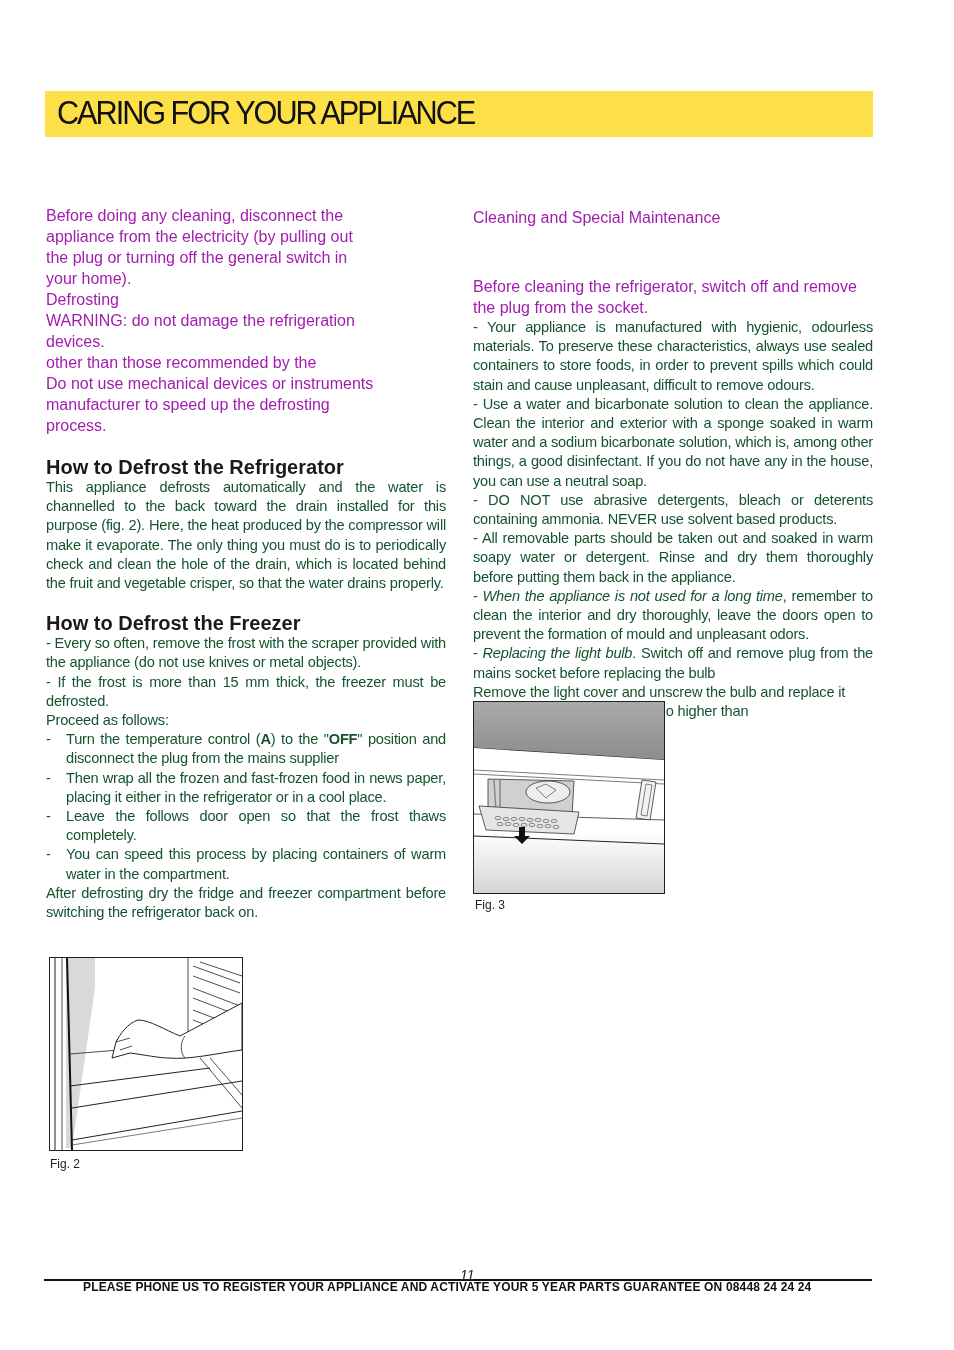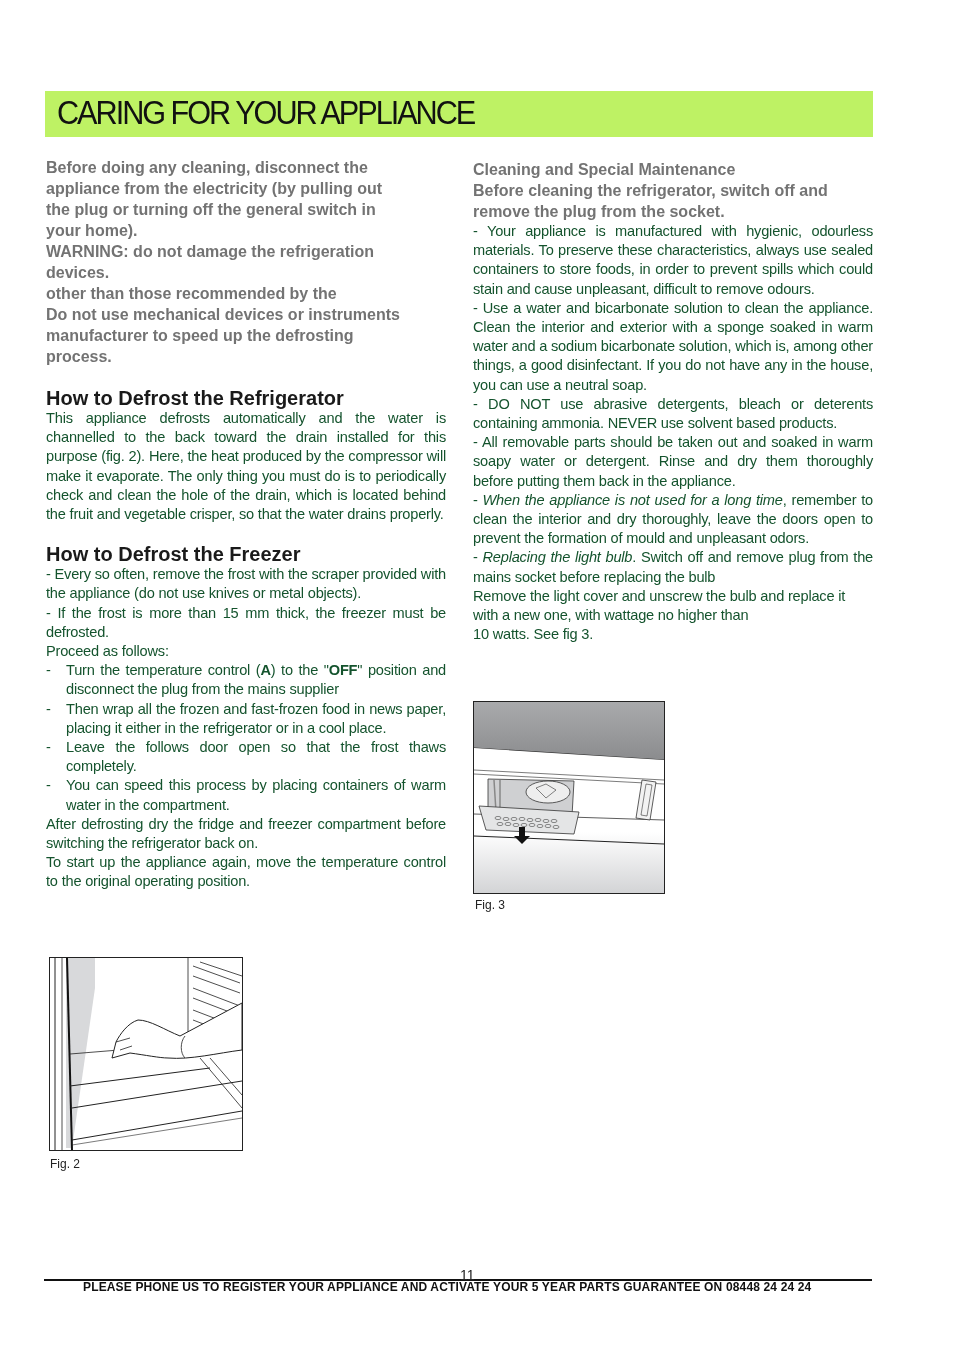--- a/index.html
+++ b/index.html
@@ -1,57 +1,58 @@
 <!DOCTYPE html>
 <html><head>
 <meta charset="utf-8">
 <style>
   html, body { margin: 0; padding: 0; background: #ffffff; }
   body { width: 954px; height: 1350px; position: relative; overflow: hidden;
          font-family: "Liberation Sans", sans-serif; color: #1e1e1e; }
   .title-bar { position: absolute; left: 45px; top: 91px; width: 828px; height: 46px;
-               background: #bef264; }
+               background: #fde047; }
   .title { position: absolute; left: 12px; top: 3px; font-size: 33px; letter-spacing: -2.2px;
            font-weight: normal; color: #111; transform: scaleX(0.93); transform-origin: left top;
            white-space: nowrap; }
   .col { position: absolute; font-size: 14.6px; line-height: 19.2px; }
   .col-left { left: 46px; top: 157px; width: 400px; }
   .col-right { left: 473px; top: 159px; width: 400px; }
-  .bold-block { font-weight: bold; font-size: 16px; line-height: 21px; color: #737373; }
+  .bold-block { font-weight: normal; font-size: 16px; line-height: 21px; color: #a21caf; margin-top: 48px; }
   .heading { font-weight: bold; font-size: 20px; line-height: 21px; margin-top: 18px; color: #1a1a1a; }
   .para { text-align: justify; color: #14532d; font-size: 14.6px; letter-spacing: -0.2px; }
   .line { display: block; }
   .dash-item { display: flex; }
   .dash { width: 20px; flex: 0 0 20px; }
   .dash-text { flex: 1; }
   em { font-style: italic; }
   .fig { position: absolute; border: 1px solid #222; background: #fff; overflow: hidden; }
   .fig2 { left: 49px; top: 957px; width: 192px; height: 192px; }
   .fig3 { left: 473px; top: 701px; width: 190px; height: 191px; }
   .fig-caption { position: absolute; font-size: 12px; color: #222; }
   .cap2 { left: 50px; top: 1157px; }
   .cap3 { left: 475px; top: 898px; }
   .footer-text { position: absolute; left: 83px; top: 1280px; font-size: 12px; font-weight: bold;
                  letter-spacing: 0.15px; color: #111; white-space: nowrap; }
   .footer-rule { position: absolute; left: 44px; top: 1279px; width: 828px; height: 2px; background: #111; }
-  .page-num { position: absolute; left: 460px; top: 1267px; font-size: 14px; color: #222; }
+  .page-num { position: absolute; left: 460px; top: 1267px; font-size: 14px; color: #222; font-style: italic; }
 </style>
 </head>
 <body>
 
 <div class="title-bar">
   <div class="title">CARING FOR YOUR APPLIANCE</div>
 </div>
 
 <div class="col col-left">
   <div class="bold-block">
     <span class="line">Before doing any cleaning, disconnect the</span>
     <span class="line">appliance from the electricity (by pulling out</span>
     <span class="line">the plug or turning off the general switch in</span>
     <span class="line">your home).</span>
+    <span class="line">Defrosting</span>
     <span class="line">WARNING: do not damage the refrigeration</span>
     <span class="line">devices.</span>
     <span class="line">other than those recommended by the</span>
     <span class="line">Do not use mechanical devices or instruments</span>
     <span class="line">manufacturer to speed up the defrosting</span>
     <span class="line">process.</span>
   </div>
 
   <div class="heading" style="margin-top:21px;">How to Defrost the Refrigerator</div>
   <div class="para">This appliance defrosts automatically and the water is channelled to the back toward the drain installed for this purpose (fig. 2). Here, the heat produced by the compressor will make it evaporate. The only thing you must do is to periodically check and clean the hole of the drain, which is located behind the fruit and vegetable crisper, so that the water drains properly.</div>
@@ -71,21 +72,20 @@
   </div>
   <div class="para dash-item">
     <span class="dash">-</span>
     <span class="dash-text">Leave the follows door open so that the frost thaws completely.</span>
   </div>
   <div class="para dash-item">
     <span class="dash">-</span>
     <span class="dash-text">You can speed this process by placing containers of warm water in the compartment.</span>
   </div>
   <div class="para">After defrosting dry the fridge and freezer compartment before switching the refrigerator back on.</div>
-  <div class="para">To start up the appliance again, move the temperature control to the original operating position.</div>
 </div>
 
 <div class="fig fig2">
   <svg width="192" height="192" viewBox="0 0 192 192">
     <polygon points="16,0 45,0 45,30 22,190 16,190" fill="#d8d9db"></polygon>
     <line x1="5" y1="0" x2="5" y2="192" stroke="#222" stroke-width="1"></line>
     <line x1="12" y1="0" x2="12" y2="192" stroke="#222" stroke-width="0.8"></line>
     <line x1="17" y1="0" x2="22" y2="192" stroke="#111" stroke-width="2"></line>
     <line x1="138" y1="0" x2="138" y2="100" stroke="#222" stroke-width="0.8"></line>
     <g stroke="#222" stroke-width="0.8" fill="none">

